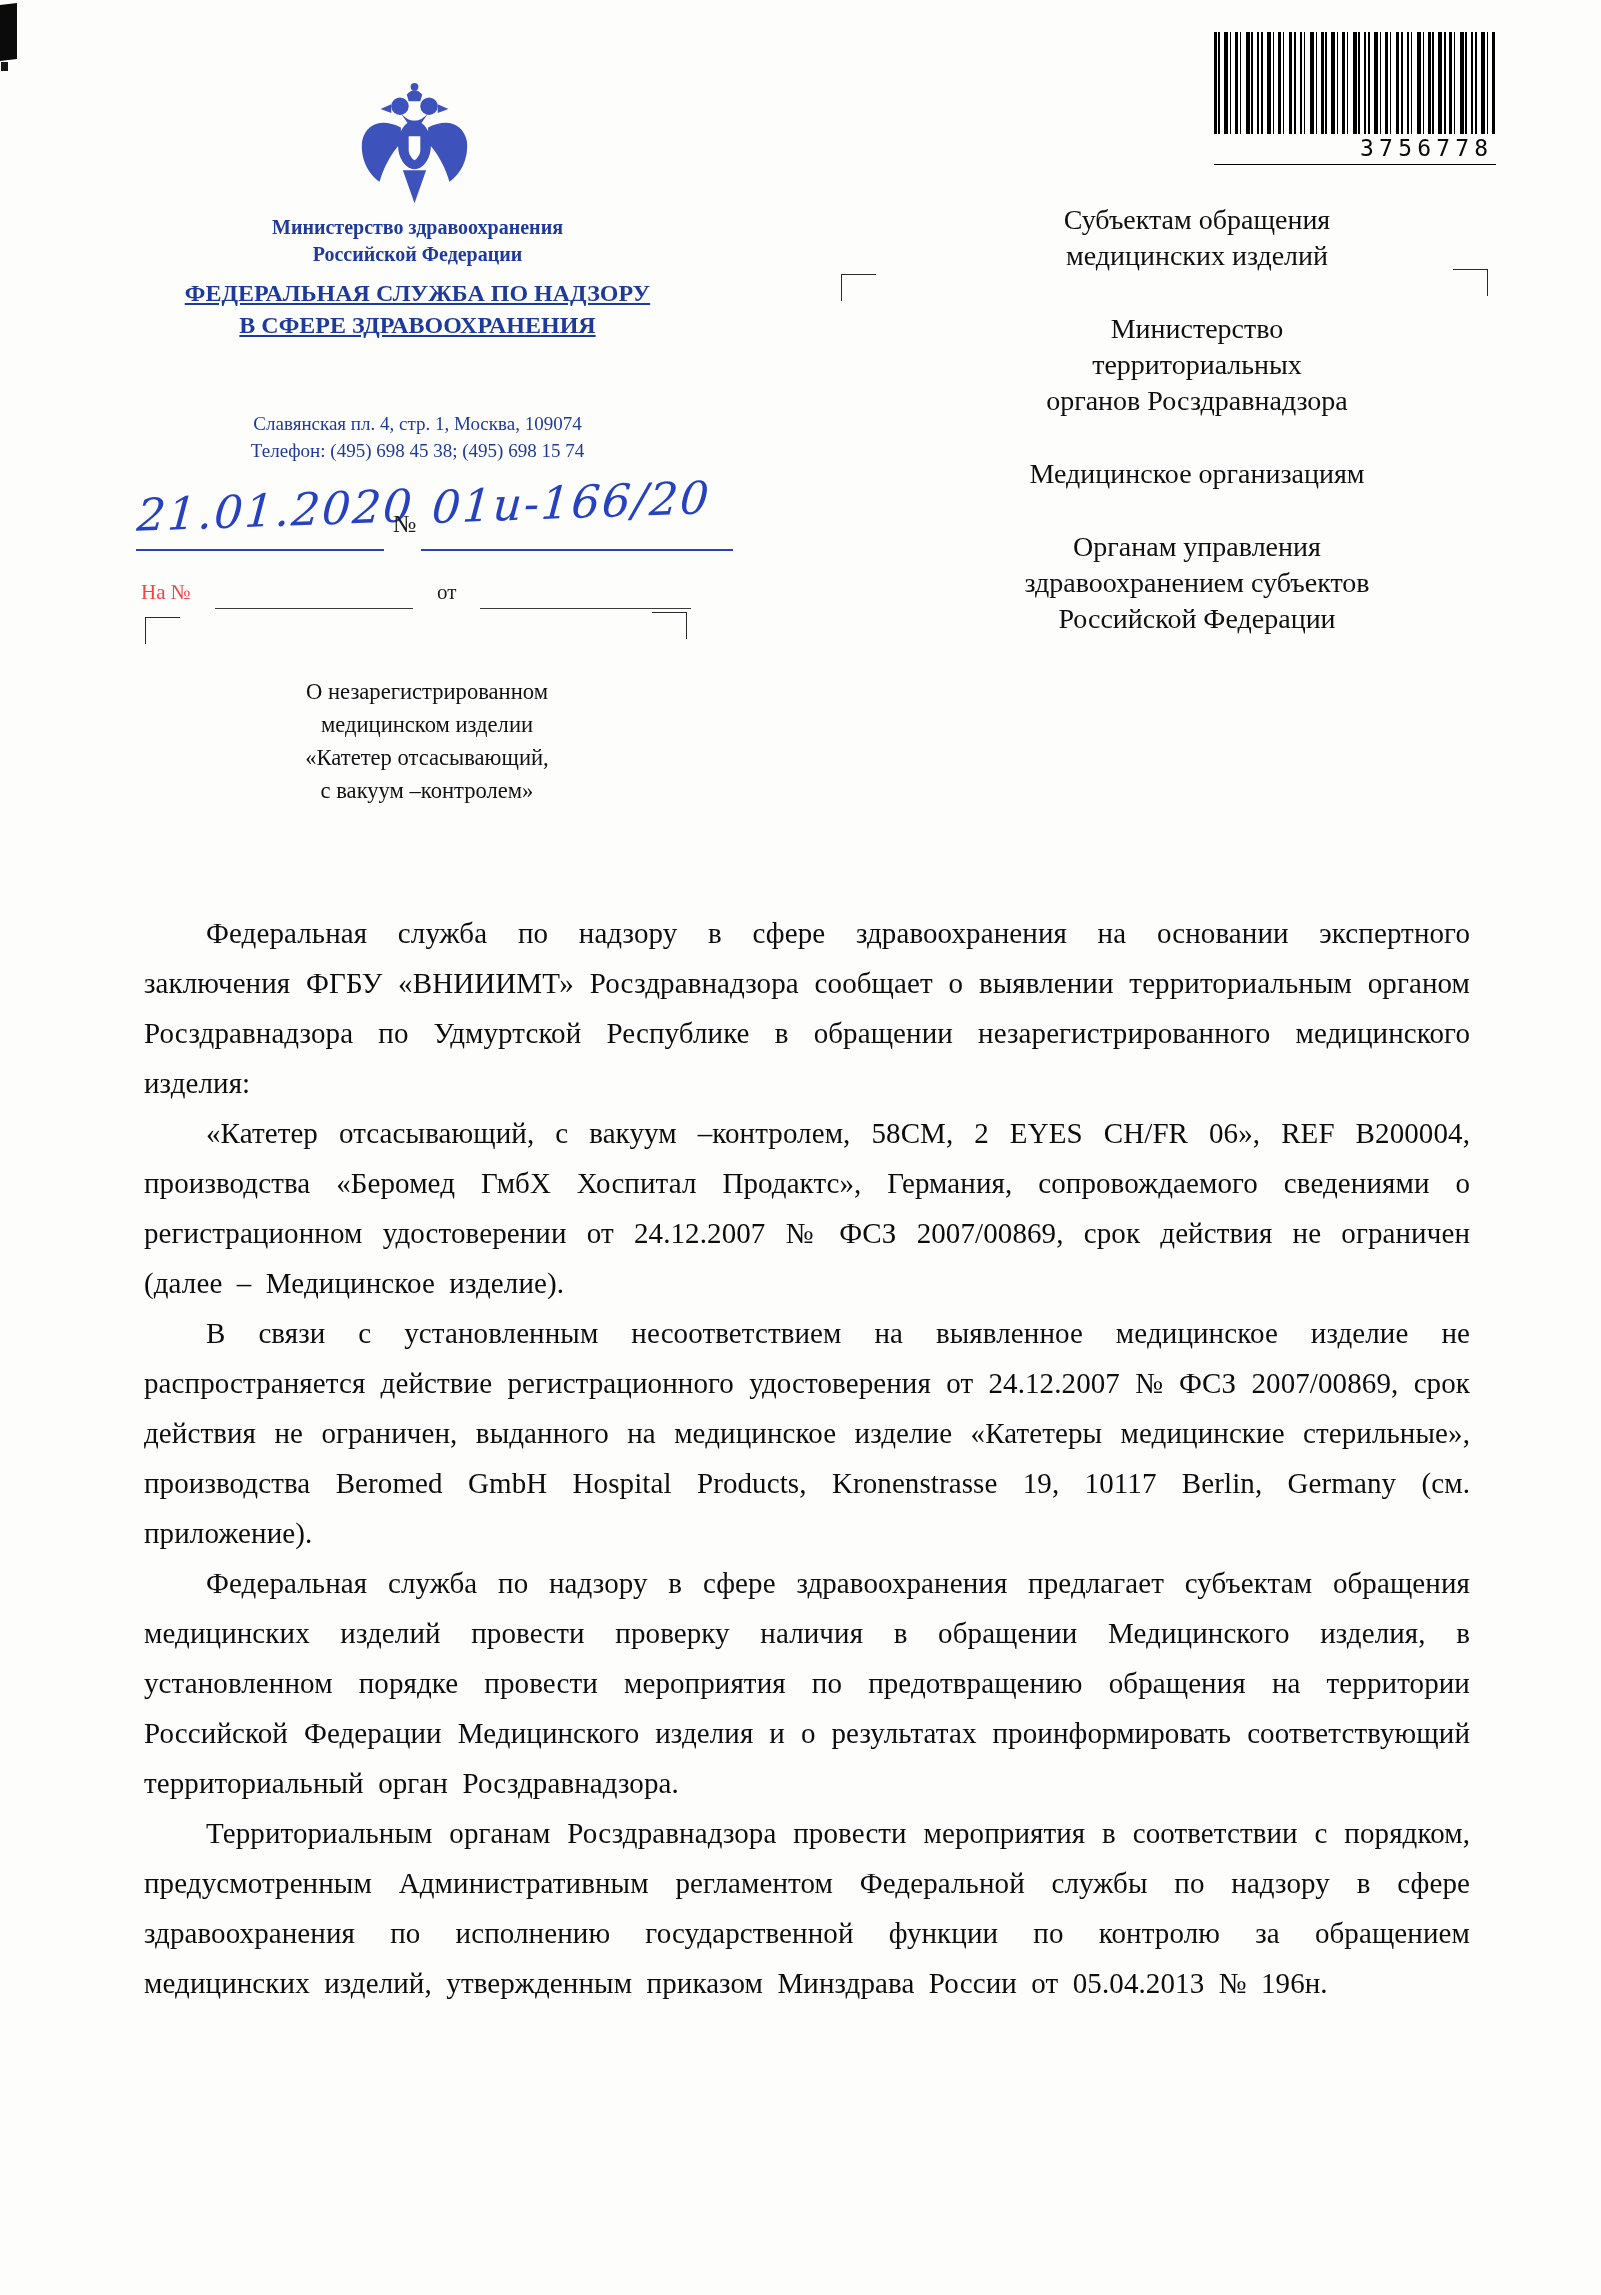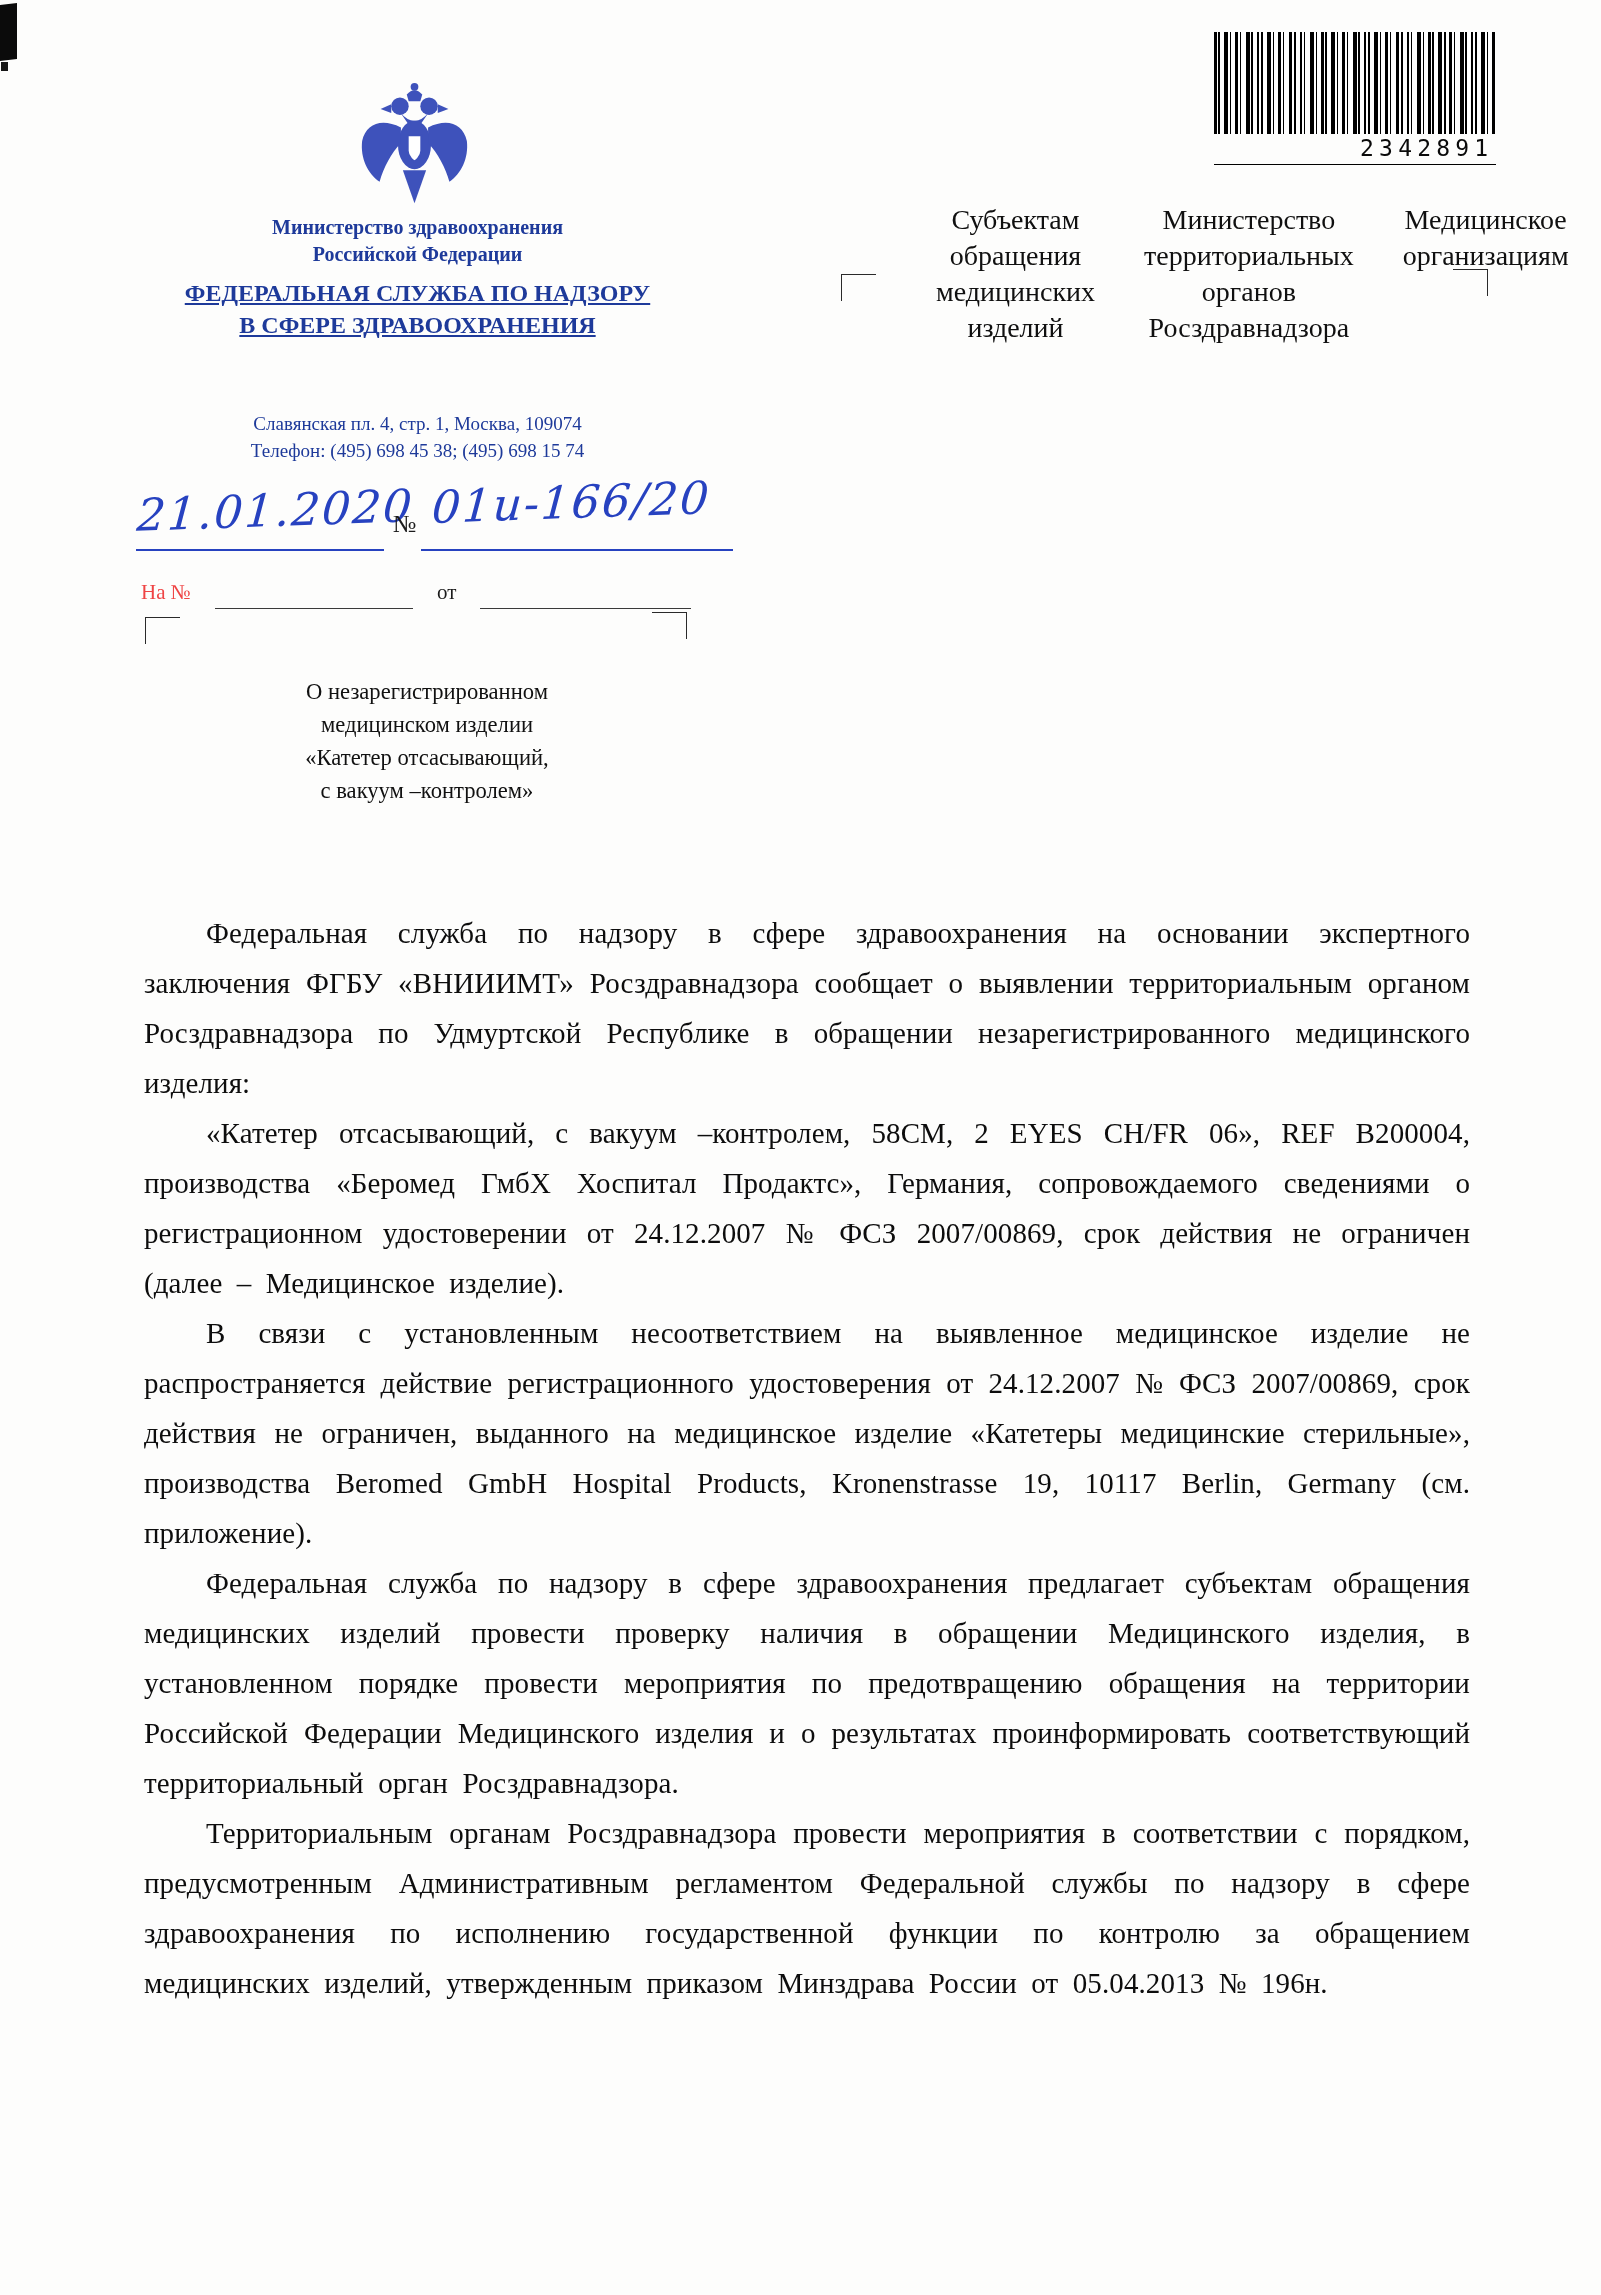--- a/index.html
+++ b/index.html
@@ -86,22 +86,22 @@
 
   
   .subject {
     position:absolute; left:194px; top:675px; width:466px;
     text-align:center; font-size:22.6px; line-height:33px; color:#111;
   }
   .preline { white-space:pre-line; }
 
   
   .recipients {
-    position:absolute; left:936px; top:202px; width:608px;
-    display:flex; flex-direction:row; gap:49px;
+    position:absolute; left:893px; top:202px; width:608px;
+    display:flex; flex-direction:column; gap:37px;
   }
   .recipient {
     text-align:center; font-size:28px; line-height:36px; color:#101010;
   }
 
   
   .body-text {
     position:absolute; left:144px; top:908px; width:1326px;
     font-size:29px; line-height:50px; text-align:justify; color:#0d0d0d;
   }
@@ -113,21 +113,21 @@
 </head>
 <body>
 
 <div class="page">
 
   <div class="artifact-1"></div>
   <div class="artifact-2"></div>
 
   <div class="barcode-wrap">
     <div class="barcode-bars"></div>
-    <div class="barcode-number">2342891</div>
+    <div class="barcode-number">3756778</div>
   </div>
 
   <div class="emblem">
     <svg viewBox="0 0 120 132" xmlns="http://www.w3.org/2000/svg" aria-hidden="true">
       <g fill="#3e52bb">
         <circle cx="60" cy="7" r="4"></circle>
         <path d="M52,15 q8,-9 16,0 l-2,7 h-12 z"></path>
         <circle cx="45" cy="27" r="9"></circle>
         <path d="M36,25 l-11,5 11,4 z"></path>
         <circle cx="75" cy="27" r="9"></circle>

